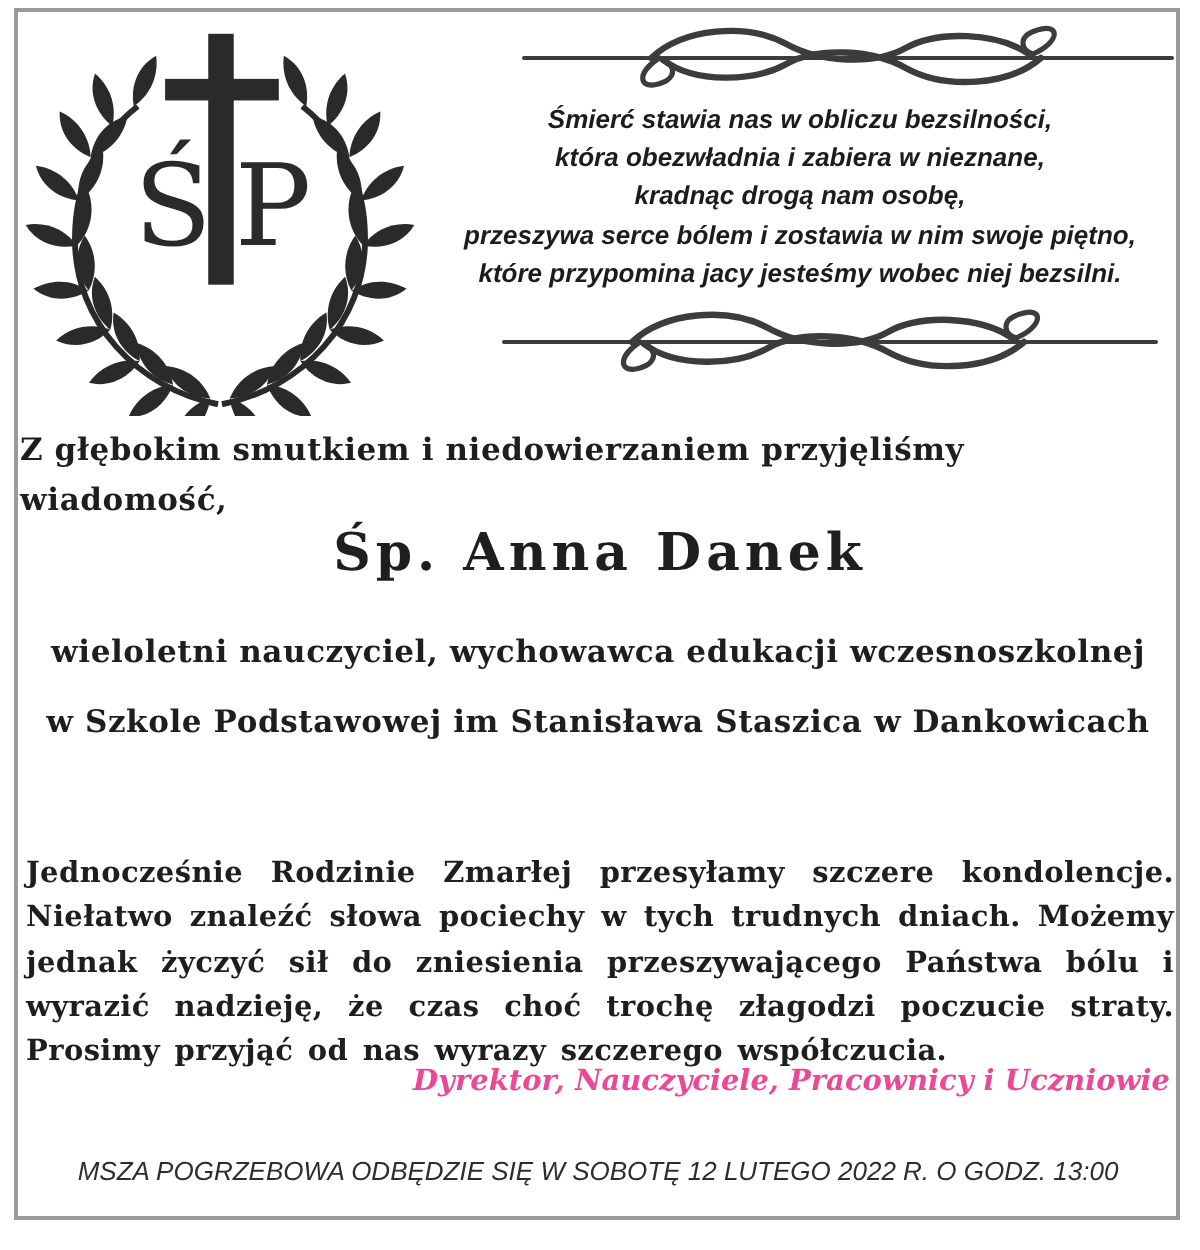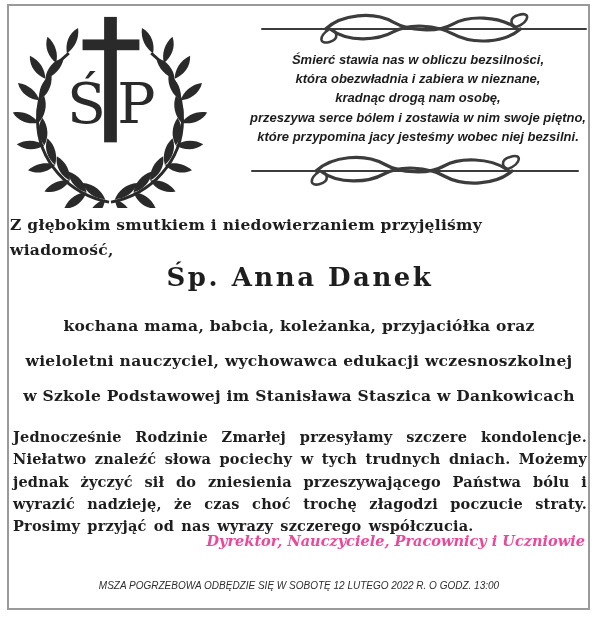--- a/index.html
+++ b/index.html
@@ -9,21 +9,21 @@
   }
   .frame{
     position:absolute;left:7px;top:4px;width:583px;height:606px;
     border:2px solid #9a9a9a;box-sizing:border-box;
   }
   .emblem{position:absolute;left:12px;top:12px;width:196px;height:196px;}
   .flourish{position:absolute;height:40px;}
   .flourish-top{left:260px;top:8px;width:328px;}
   .flourish-bottom{left:240px;top:150px;width:350px;}
   .poem{
-    position:absolute;left:240px;top:50px;width:356px;text-align:center;
+    position:absolute;left:222px;top:50px;width:356px;text-align:center;
     font-family:"Liberation Sans", sans-serif;font-style:italic;font-weight:bold;
     font-size:13px;line-height:19.2px;color:#1c1c1c;
   }
   .announcement{
     position:absolute;left:10px;top:212px;width:578px;text-align:left;
     font-weight:bold;font-size:15.5px;line-height:25px;letter-spacing:.3px;
   }
   .deceased-name{
     position:absolute;left:0;top:262px;width:600px;text-align:center;
     font-weight:bold;font-size:26px;letter-spacing:2.5px;
@@ -37,21 +37,21 @@
     font-weight:bold;font-size:14.5px;line-height:22.3px;
     text-align:justify;letter-spacing:.2px;word-spacing:2px;
   }
   .signature{
     position:absolute;right:15px;top:530px;width:560px;text-align:right;
     font-style:italic;font-weight:bold;font-size:14.5px;line-height:22px;color:#ec4899;
   }
   .funeral{
     position:absolute;left:10px;top:578px;width:578px;text-align:center;
     font-family:"Liberation Sans", sans-serif;font-style:italic;
-    font-size:10px;line-height:16.5px;color:#2d2d2d;
+    font-size:13px;line-height:16.5px;color:#2d2d2d;
   }
   svg .ink{stroke:#3c3c3c;fill:none;stroke-linecap:round;}
   svg .emb{fill:#2a2a2a;}
   svg .embstroke{stroke:#2a2a2a;fill:none;}
 </style>
 </head>
 <body>
 
 <div class="page">
   <div class="frame"></div>
@@ -119,21 +119,20 @@
     <path class="ink" d="M258 19 C 272 13 272 3 260 7 C 250 10 252 17 258 19" stroke-width="2.6"></path>
   </svg>
 
   <div class="announcement">
     <div>Z głębokim smutkiem i niedowierzaniem przyjęliśmy wiadomość,</div>
   </div>
 
   <div class="deceased-name">Śp. Anna Danek</div>
 
   <div class="tributes">
-    <div>kochana mama, babcia, koleżanka, przyjaciółka oraz</div>
     <div>wieloletni nauczyciel, wychowawca edukacji wczesnoszkolnej</div>
     <div>w Szkole Podstawowej im Stanisława Staszica w Dankowicach</div>
   </div>
 
   <div class="condolences">Jednocześnie Rodzinie Zmarłej przesyłamy szczere kondolencje. Niełatwo znaleźć słowa pociechy w tych trudnych dniach. Możemy jednak życzyć sił do zniesienia przeszywającego Państwa bólu i wyrazić nadzieję, że czas choć trochę złagodzi poczucie straty. Prosimy przyjąć od nas wyrazy szczerego współczucia.</div>
 
   <div class="signature">
     <div>Dyrektor, Nauczyciele, Pracownicy i Uczniowie</div>
   </div>
 

